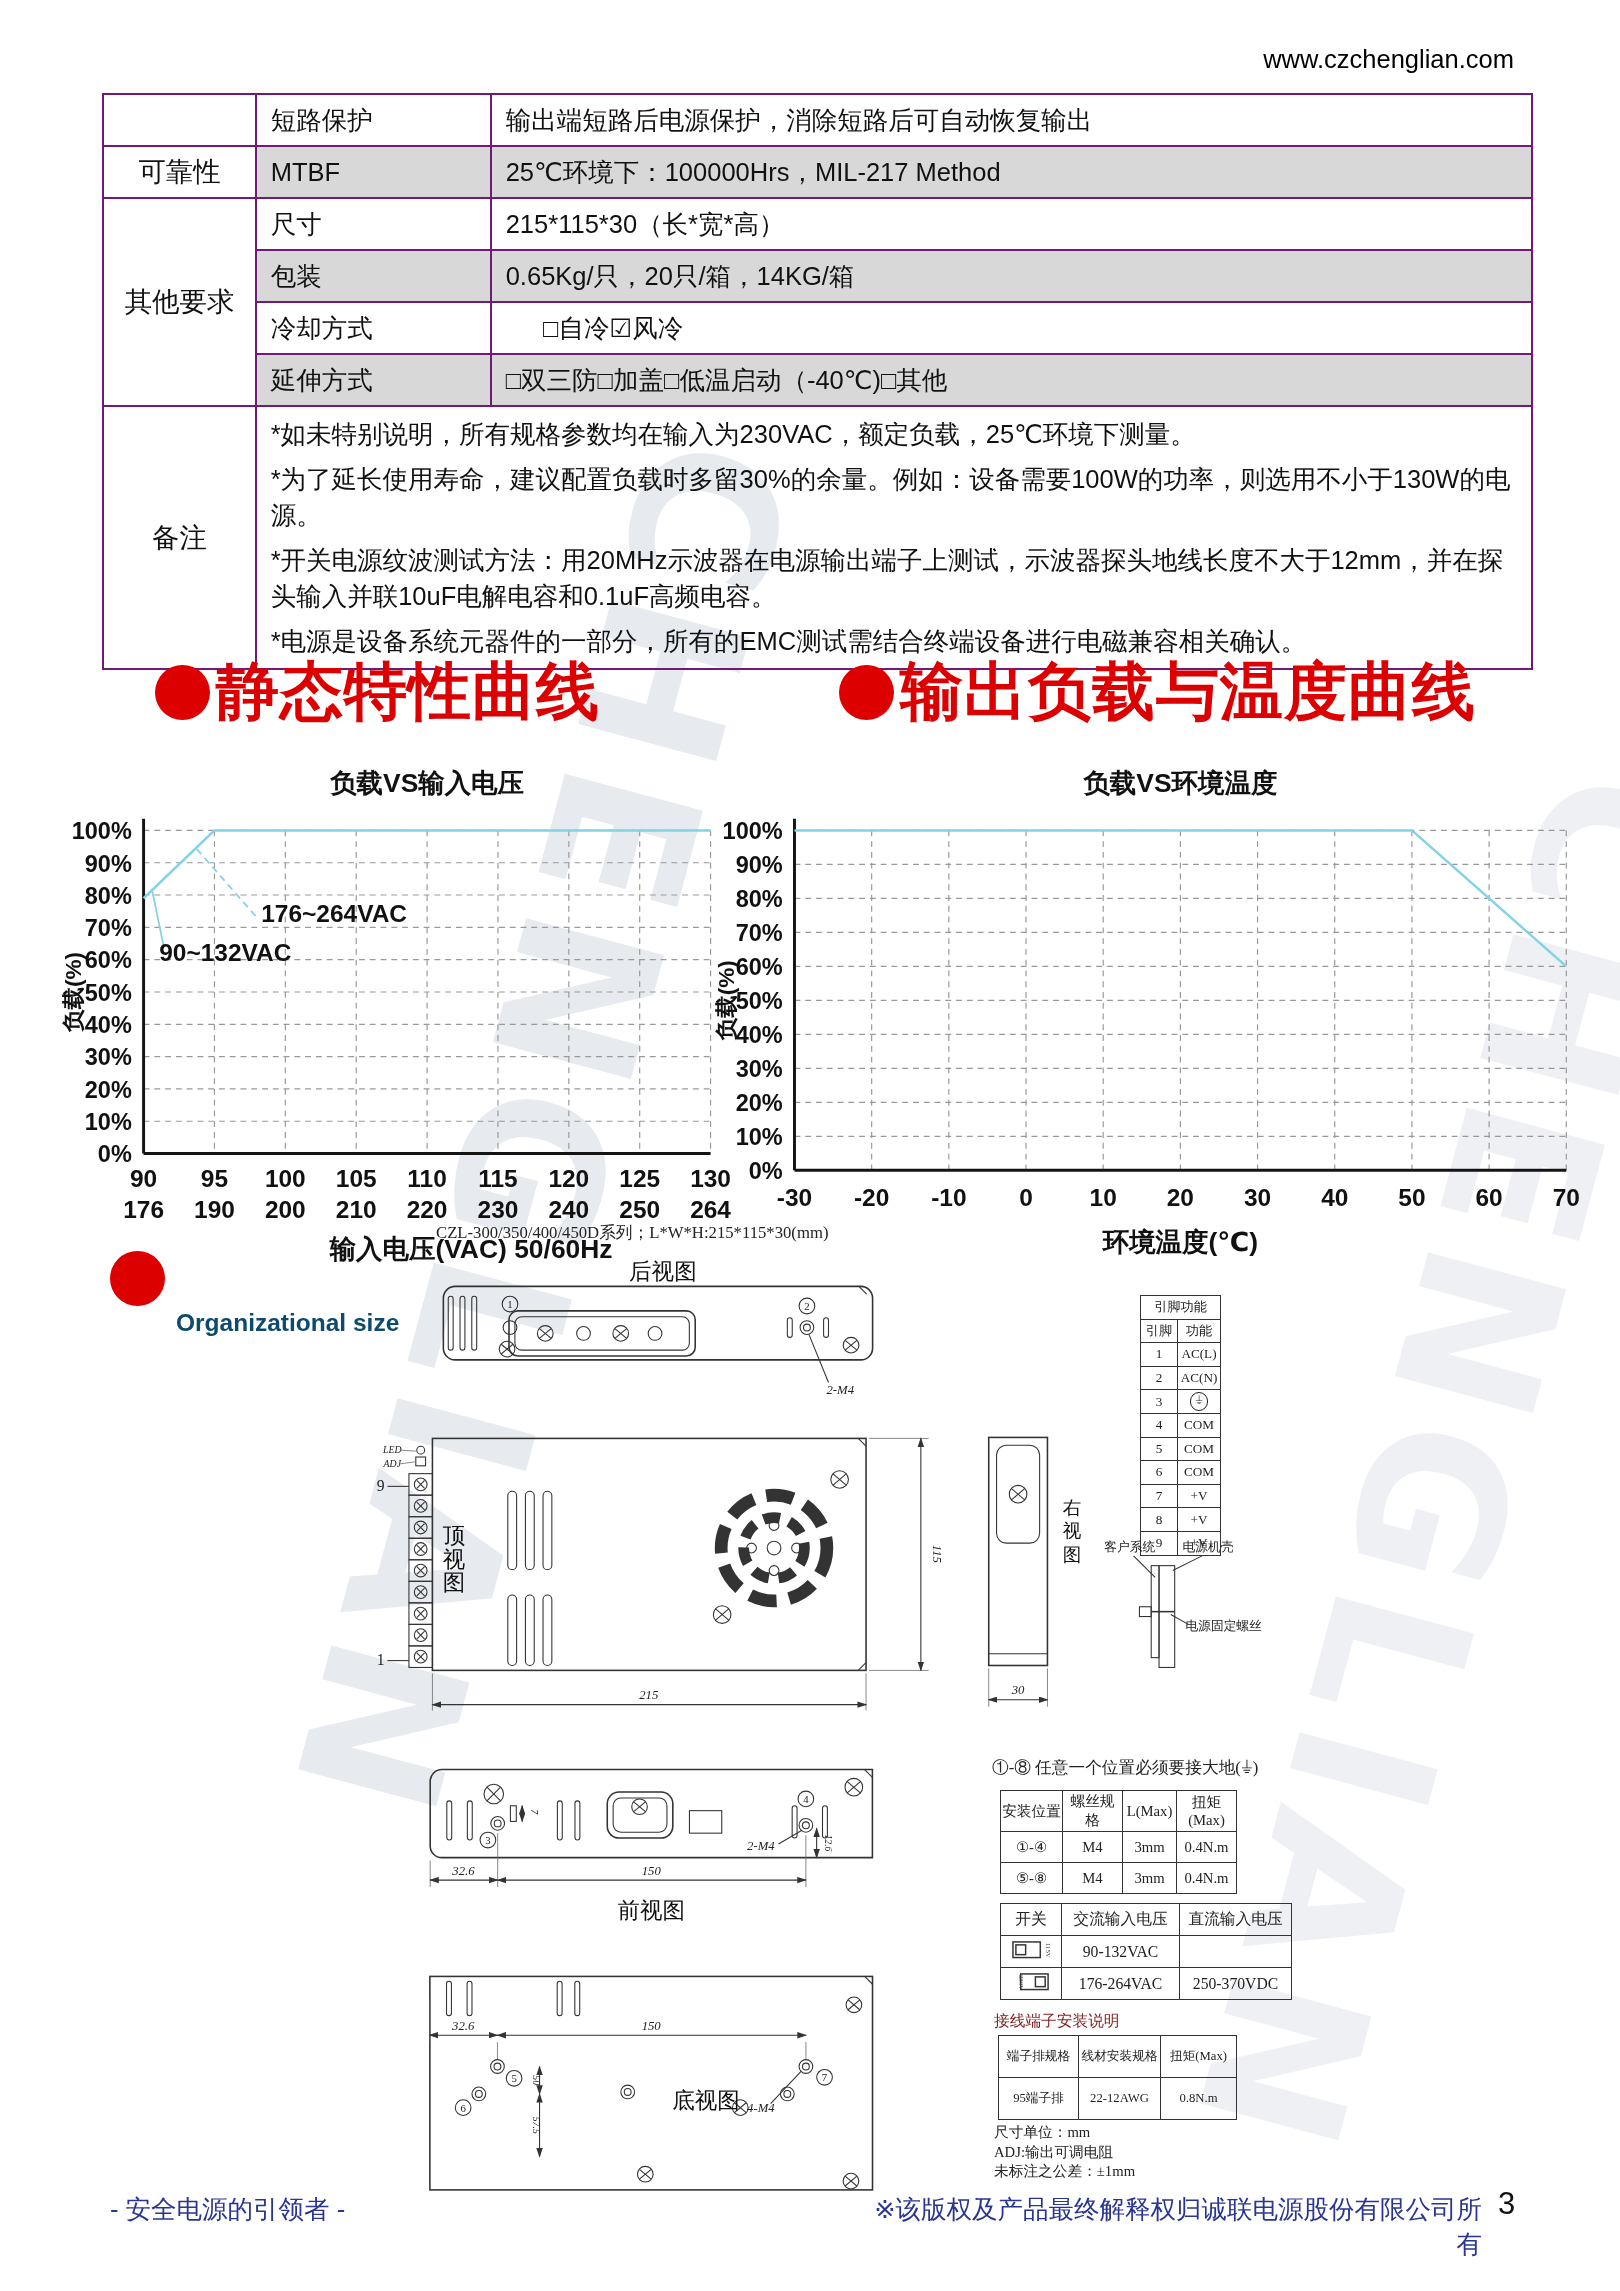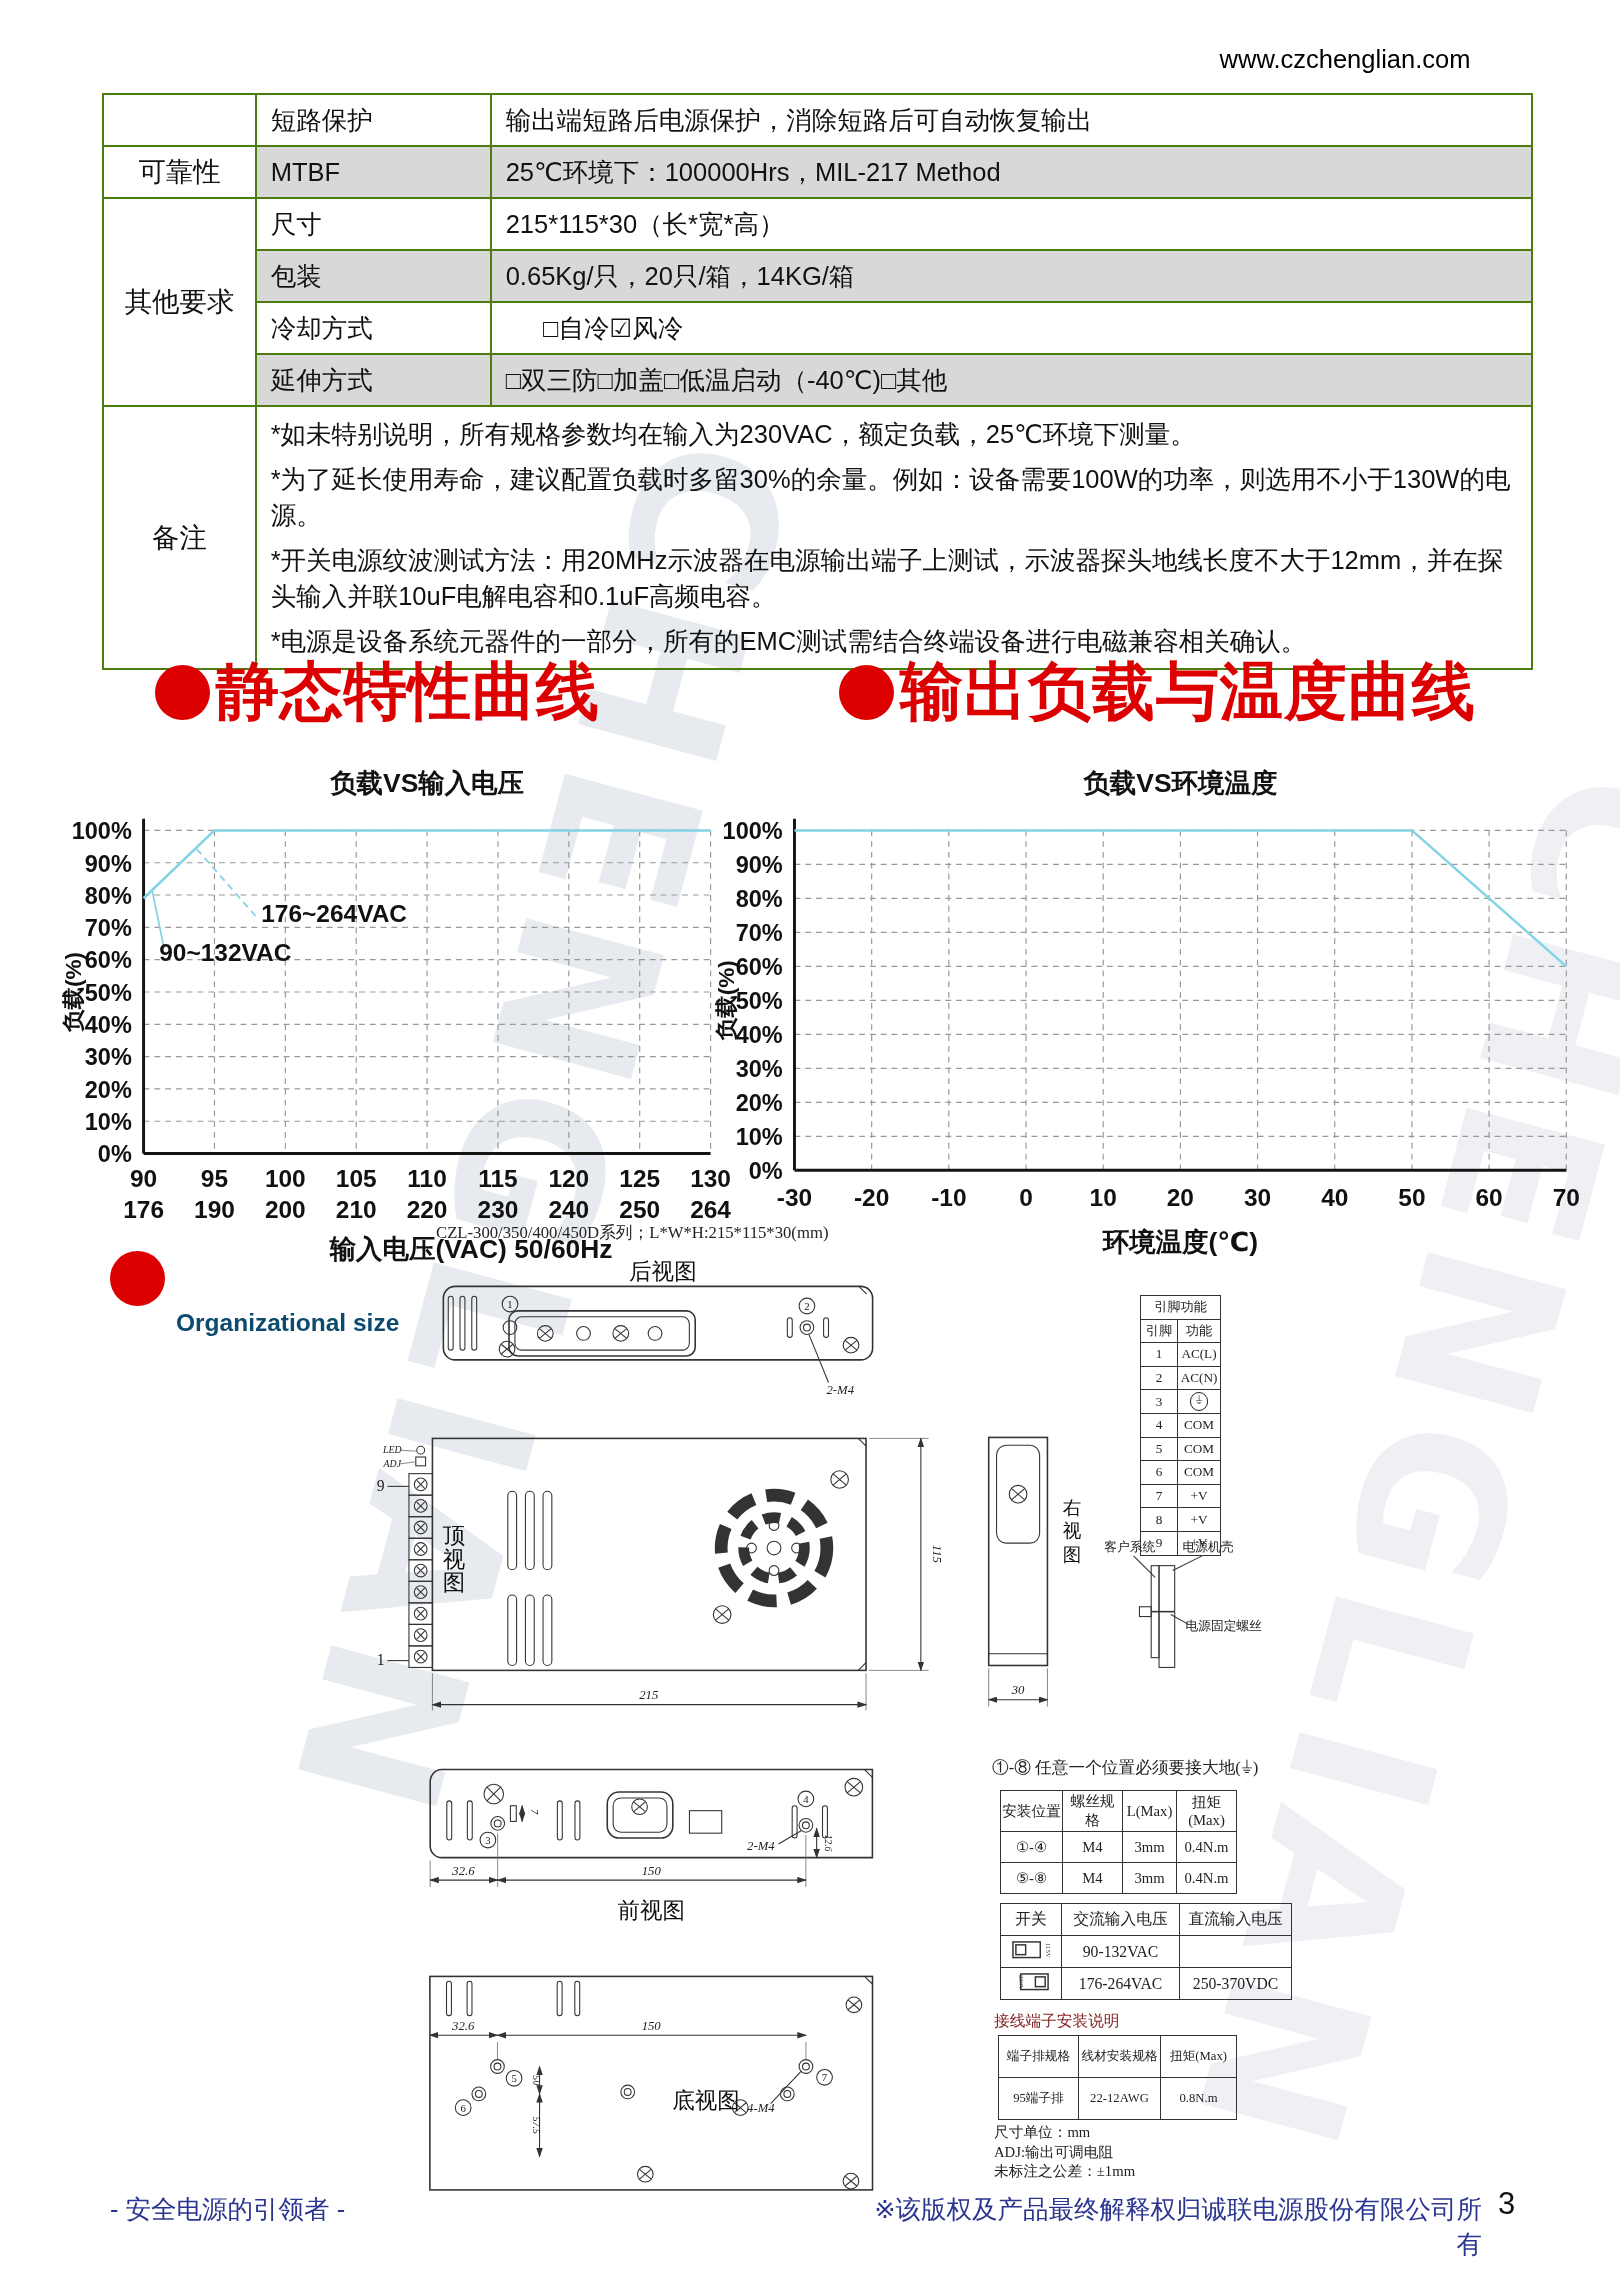--- a/index.html
+++ b/index.html
@@ -6,25 +6,25 @@
   .page{position:relative;width:1620px;height:2292px;background:#fff;overflow:hidden;
         font-family:"Liberation Sans","DejaVu Sans",sans-serif;color:#111}
   .abs{position:absolute}
 
   
   .wm{position:absolute;z-index:0;pointer-events:none;white-space:nowrap;text-align:center;
       font-family:"DejaVu Sans",sans-serif;font-weight:700;color:rgba(168,182,200,0.28);letter-spacing:15.7px}
 
   .content{position:absolute;left:0;top:0;width:100%;height:100%;z-index:1}
 
-  .url{position:absolute;left:1176px;top:45px;width:338px;text-align:center;font-size:25.5px;color:#000}
+  .url{position:absolute;left:1176px;top:45px;width:338px;text-align:right;font-size:25.5px;color:#000}
 
   
   table.spec{position:absolute;left:102px;top:93px;width:1431px;border-collapse:collapse;table-layout:fixed}
-  table.spec td{border:2px solid #4d7c0f;font-size:25.5px;padding:0 13.7px;height:50px;overflow:hidden}
+  table.spec td{border:2px solid #701a75;font-size:25.5px;padding:0 13.7px;height:50px;overflow:hidden}
   table.spec td.group{text-align:center;font-weight:normal;font-size:27.4px;padding:0 3.9px}
   table.spec td.indent{padding-left:51px}
   tr.gray td.lbl,tr.gray td.val{background:#d8d8d8}
   td.remarks{padding:7.8px 15.7px;height:auto}
   td.remarks p{margin:8.8px 0;font-size:25.5px;line-height:1.42}
 
   
   .rhead{position:absolute;display:flex;align-items:center;color:#dc0000;font-weight:900;z-index:2}
   .rhead .dot{width:55px;height:55px;border-radius:50%;background:#dc0000;flex:0 0 auto;margin-right:5.9px}
   .rhead .txt{font-size:63px;letter-spacing:1px;white-space:nowrap}

